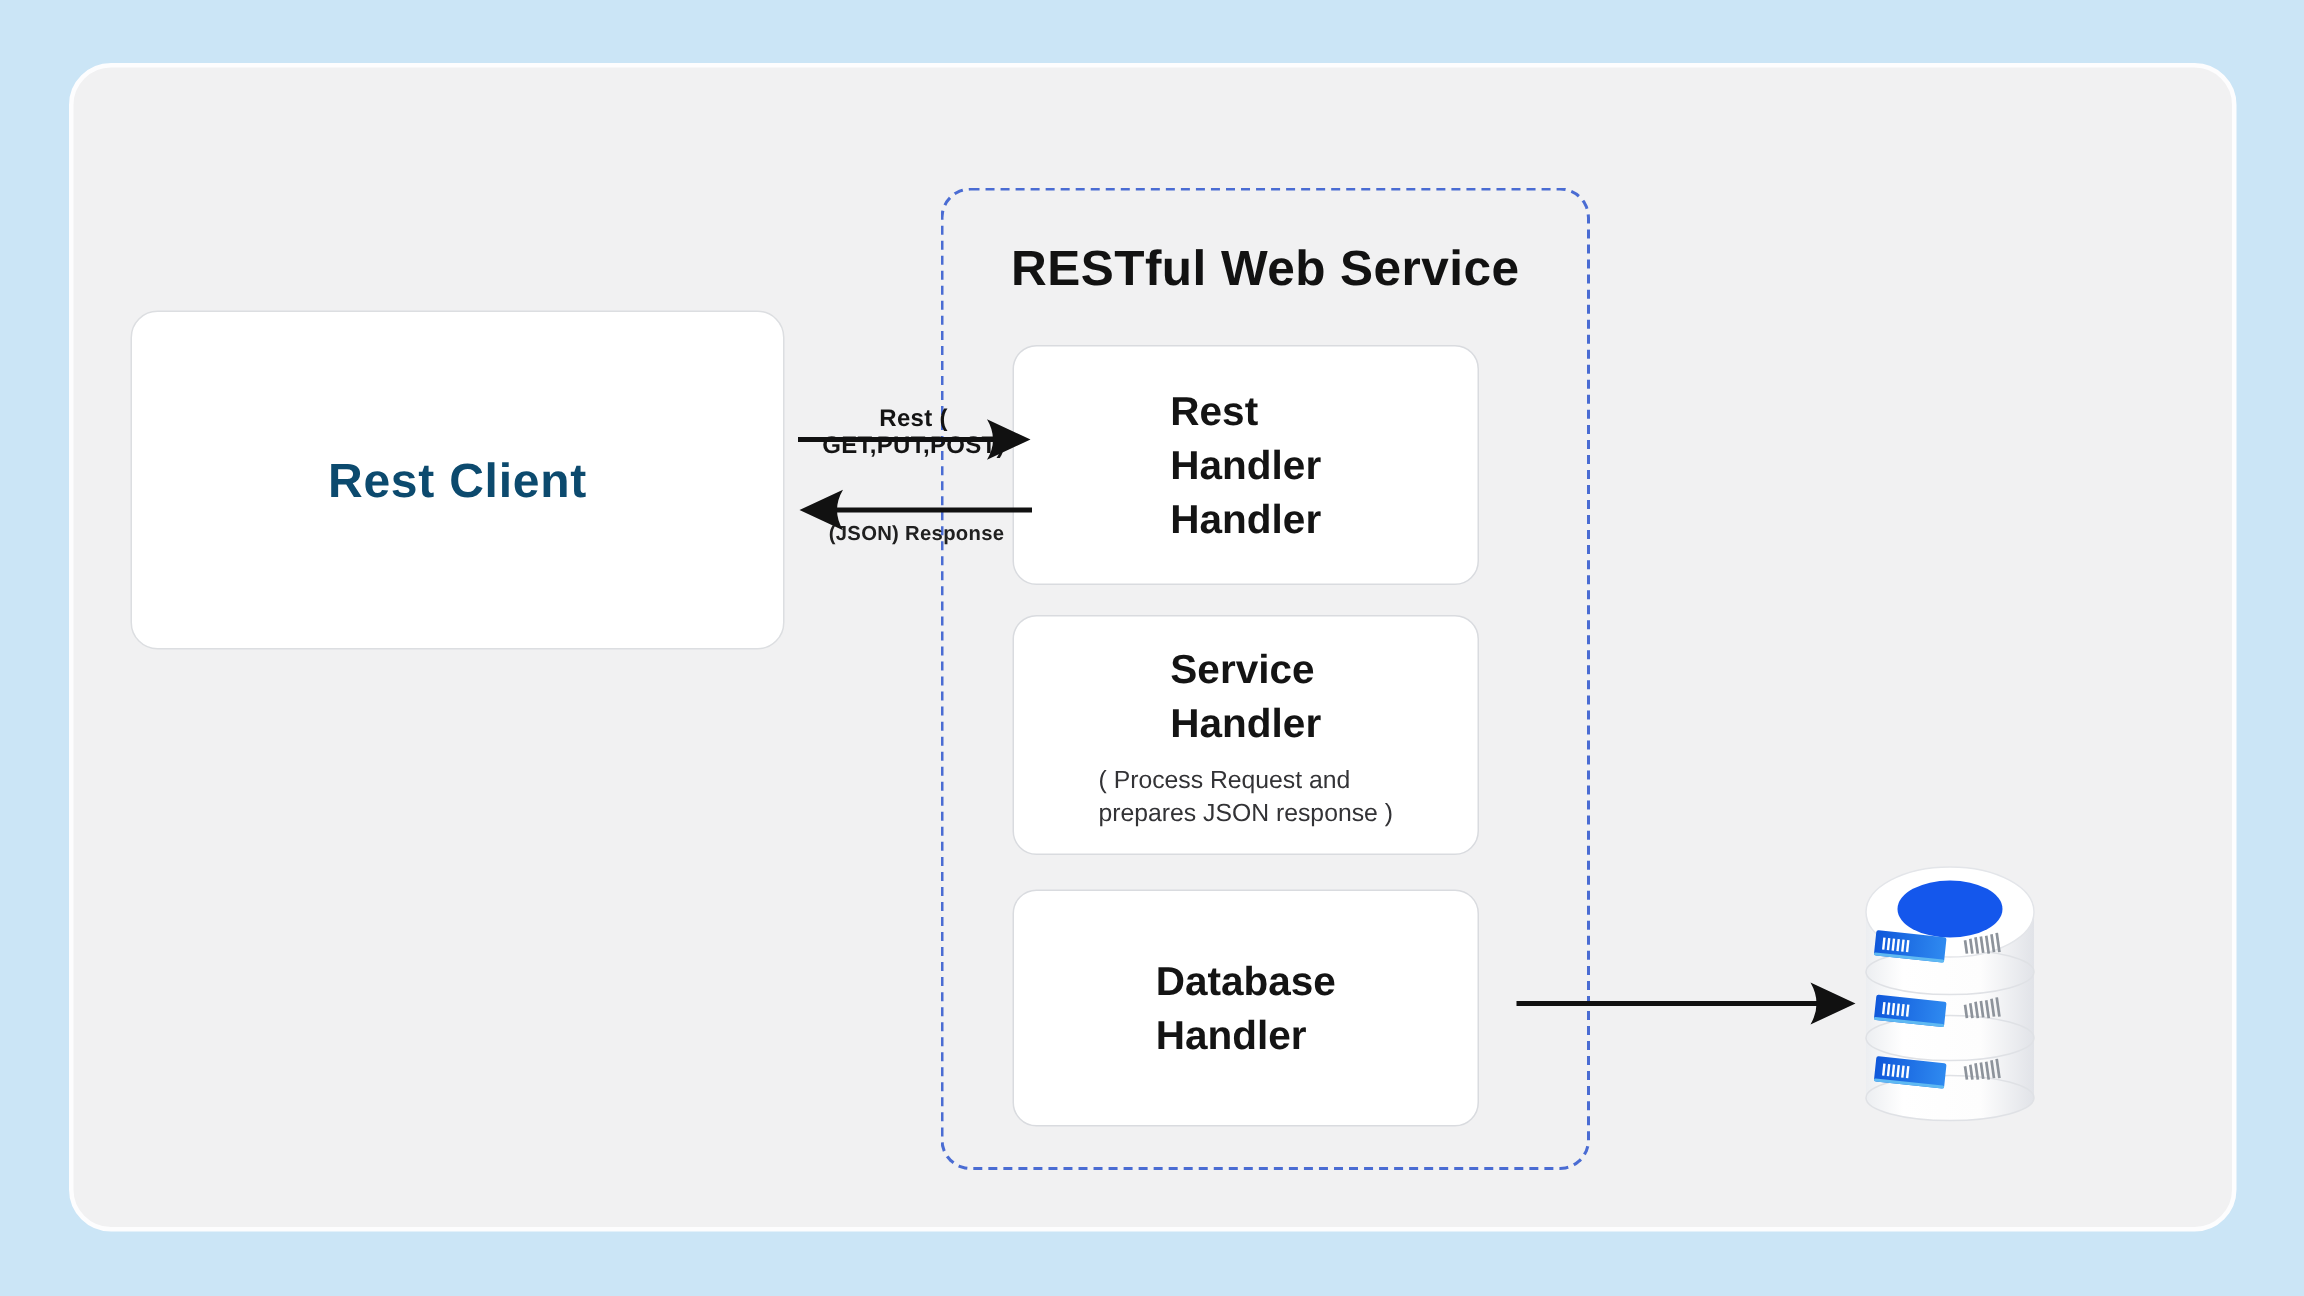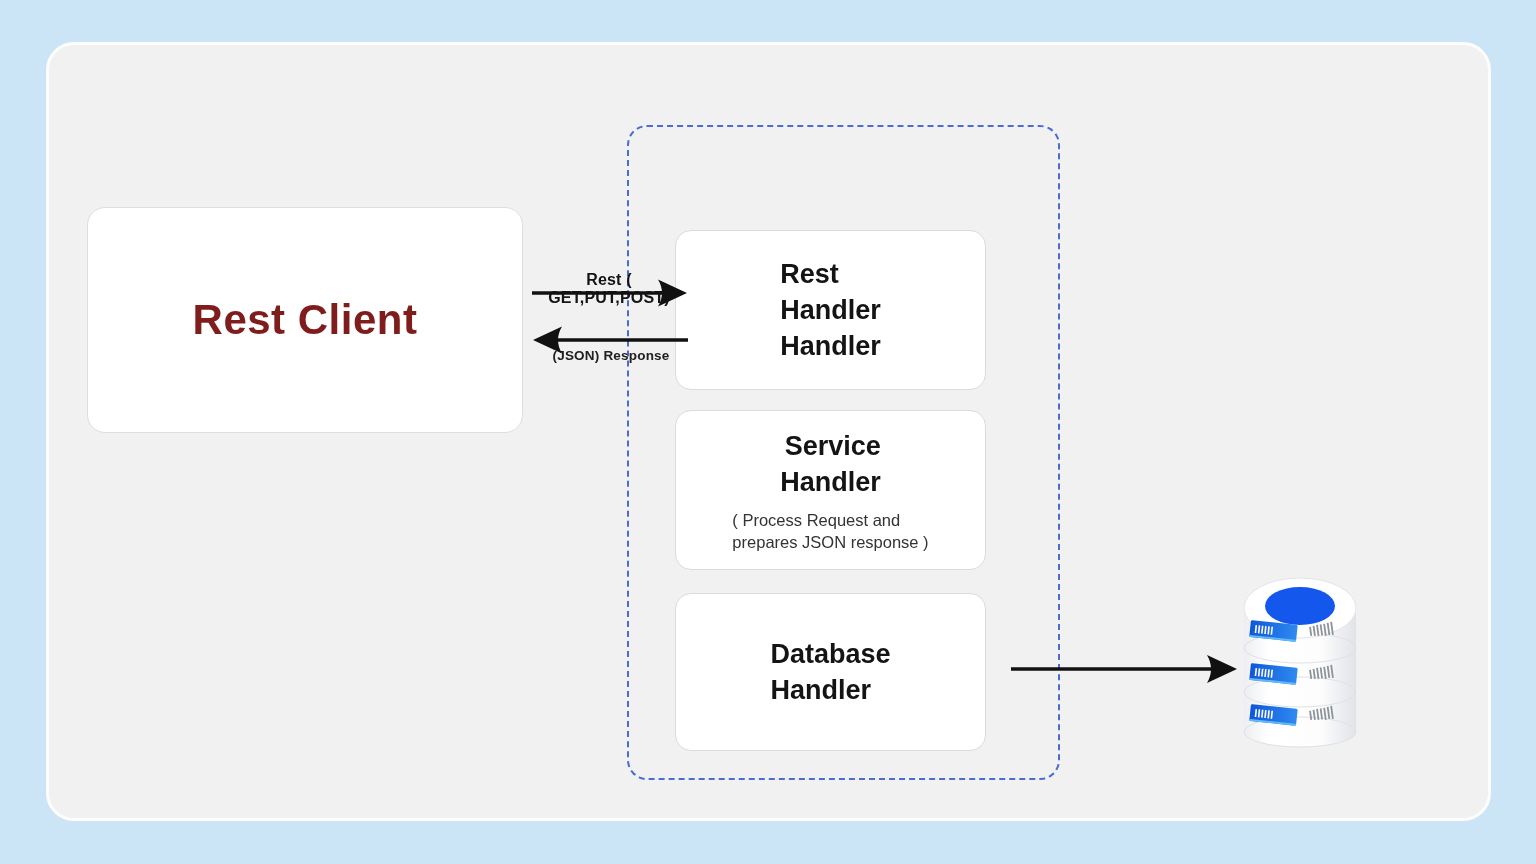--- a/index.html
+++ b/index.html
@@ -33,23 +33,23 @@
     width: 434px;
     height: 224px;
     background: #ffffff;
     border: 1.5px solid #dcdee1;
     border-radius: 18px;
     display: flex;
     align-items: center;
     justify-content: center;
   }
   .client-box .client-label {
-    font-size: 42px;
+    font-size: 32px;
     font-weight: 700;
-    color: #7f1d1d;
+    color: #0c4a6e;
     letter-spacing: 0.5px;
   }
   .service-container {
     position: absolute;
     left: 627px;
     top: 125px;
     width: 433px;
     height: 655px;
     border: 2px dashed #4a6cd3;
     border-radius: 20px;
@@ -82,21 +82,21 @@
   .box-request  { top: 103px; height: 160px; }
   .box-service  { top: 283px; height: 160px; }
   .box-database { top: 466px; height: 158px; }
   .handler-title {
     font-size: 27px;
     font-weight: 700;
     line-height: 36px;
     color: #141414;
   }
   .align-left   { display: inline-block; text-align: left; }
-  .align-center { display: inline-block; text-align: right; }
+  .align-center { display: inline-block; text-align: left; }
   .handler-note {
     font-size: 16.5px;
     font-weight: 400;
     line-height: 22px;
     color: #333336;
     margin-top: 9px;
     display: inline-block;
     text-align: left;
   }
   .arrow-layer {
@@ -142,20 +142,21 @@
 
 <div class="stage">
 
   <div class="panel"></div>
 
   <div class="client-box">
     <span class="client-label">Rest Client</span>
   </div>
 
   <div class="service-container">
+    <div class="service-title">RESTful Web Service</div>
 
     <div class="handler-box box-request">
       <div class="handler-title align-left">
         <div>Rest</div>
         <div>Handler</div>
         <div>Handler</div>
       </div>
     </div>
 
     <div class="handler-box box-service">

